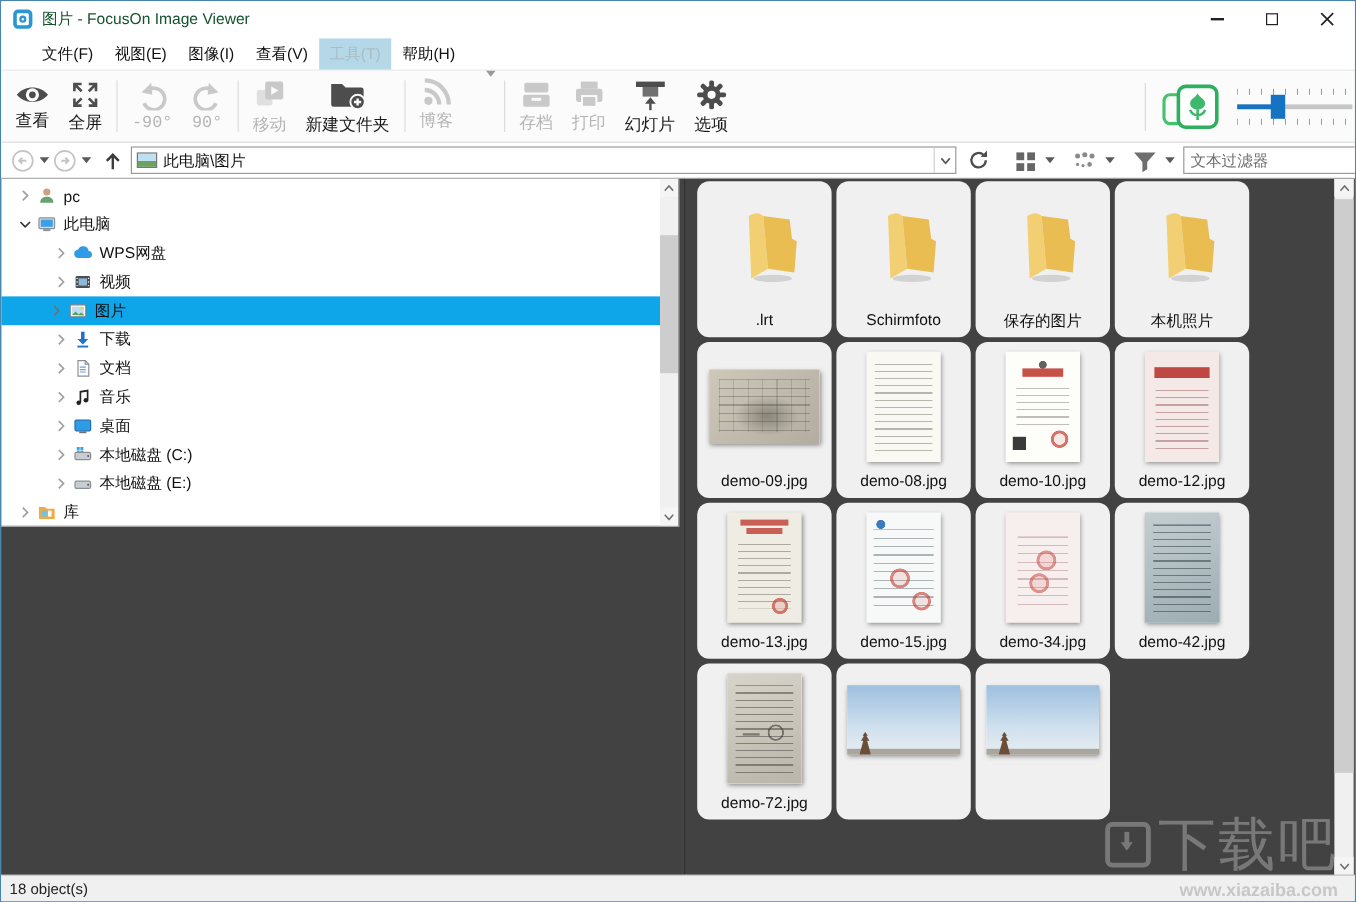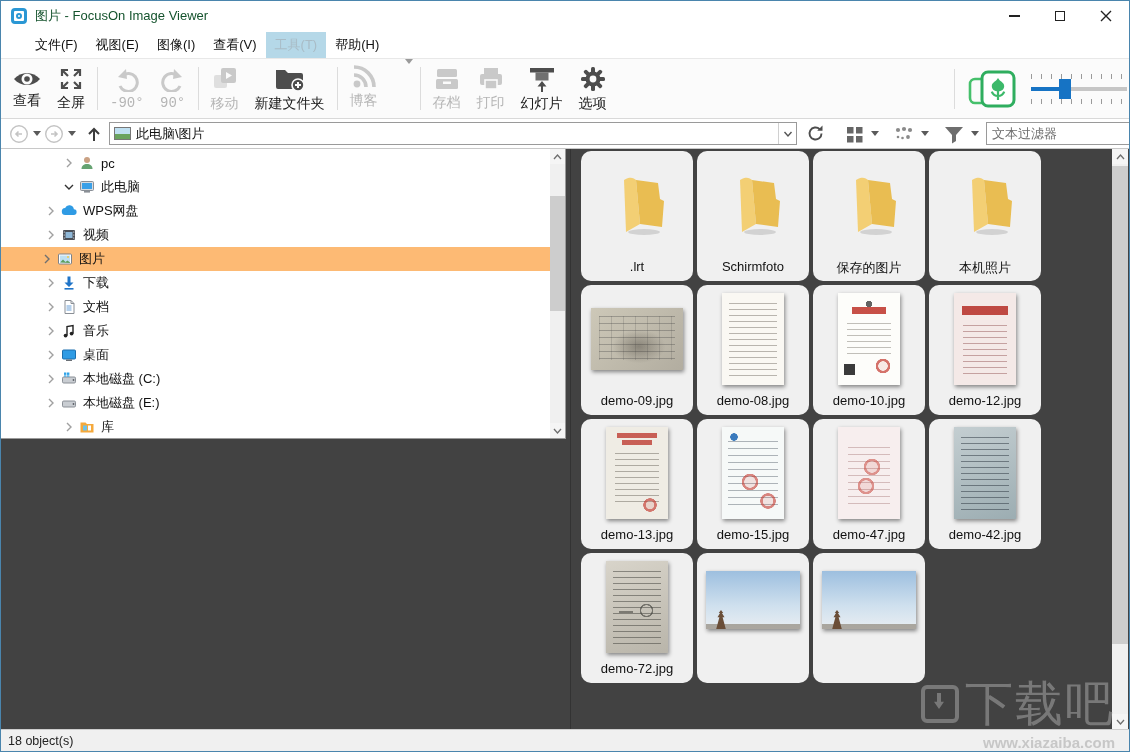--- a/index.html
+++ b/index.html
@@ -51,24 +51,24 @@
   .iconbtn { display:flex; align-items:center; justify-content:center; padding:2px 3px; }
   .filter-input { flex:1; height:23px; border:1px solid #9a9a9a; padding:0 5px; font:13px "Liberation Sans","DejaVu Sans",sans-serif; color:#222; margin-left:4px; }
   .filter-input::placeholder { color:#6e6e6e; opacity:1; }
 
   
   .content { position:absolute; left:0; top:148px; right:0; bottom:22px; background:#424242; }
   .leftpanel { position:absolute; left:0; top:0; width:570px; bottom:0; background:#424242; border-right:1px solid #333; }
   .treebox { position:absolute; left:0; top:0; width:565px; height:290px; background:#fff; border-right:1px solid #9a9a9a; border-bottom:1px solid #9a9a9a; overflow:hidden; }
   .tree { position:absolute; left:0; top:2px; right:15px; }
   .trow { height:24px; display:flex; align-items:center; }
-  .trow.selected { background:#fdba74;padding-left:38px; }
+  .trow.selected { background:#0ea5e9;padding-left:38px; }
   .trow .chev { width:16px; display:flex; justify-content:center; }
   .trow .ticon { width:20px; display:flex; justify-content:center; margin-right:4px; }
-  .lvl0 { padding-left:28px;margin-left:32px; } .lvl1 { padding-left:42px; }
+  .lvl0 { padding-left:12px; } .lvl1 { padding-left:42px; }
   .tlabel { font-size:13px; color:#111; }
   
   .vscroll { position:absolute; top:0; bottom:0; width:15px; background:#f0f0f0; }
   .treebox .vscroll { right:0; }
   .sbtn { position:absolute; left:0; width:100%; height:15px; background:#f5f5f5; display:flex; align-items:center; justify-content:center; }
   .sbtn.top { top:0; } .sbtn.bottom { bottom:0; }
   .sthumb { position:absolute; left:0; width:100%; background:#cdcdcd; }
 
   
   .gridpanel { position:absolute; left:571px; top:0; right:0; bottom:0; background:#424242; overflow:hidden; }
@@ -668,21 +668,21 @@
         <div class="card">
           <div class="thumbarea">
               <div class="ph p-port k-form"></div>
             </div>
           <div class="clabel">demo-15.jpg</div>
         </div>
         <div class="card">
           <div class="thumbarea">
               <div class="ph p-port k-pink-doc"></div>
             </div>
-          <div class="clabel">demo-47.jpg</div>
+          <div class="clabel">demo-34.jpg</div>
         </div>
 
         <div class="card">
           <div class="thumbarea">
               <div class="ph p-port k-exam-blue"></div>
             </div>
           <div class="clabel">demo-42.jpg</div>
         </div>
         <div class="card">
           <div class="thumbarea">

